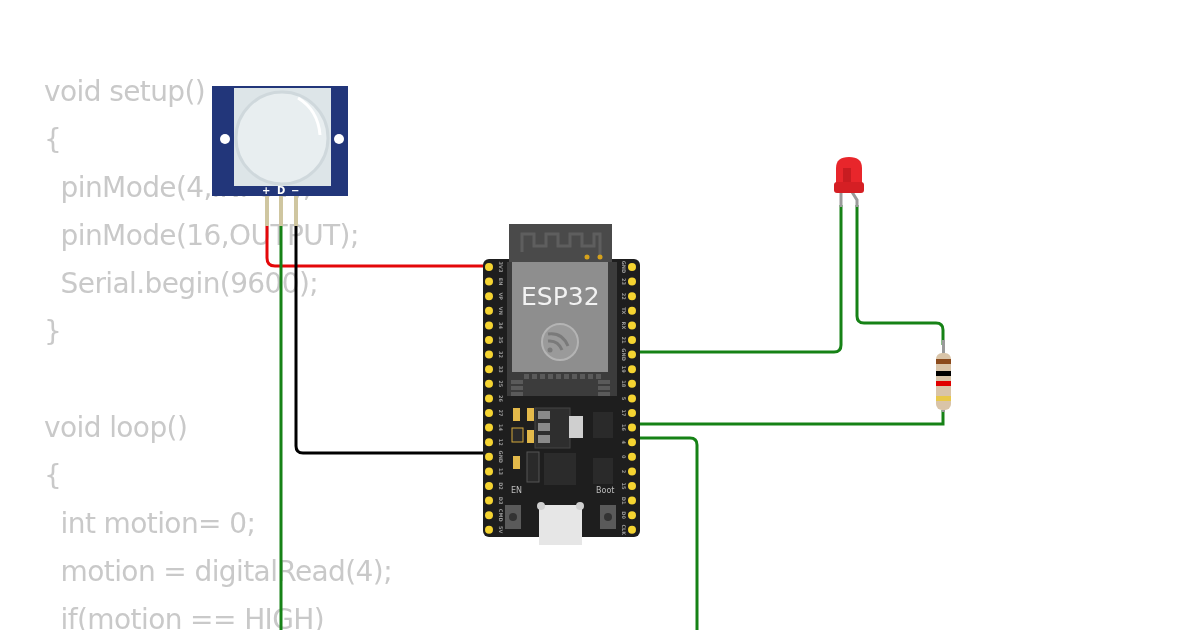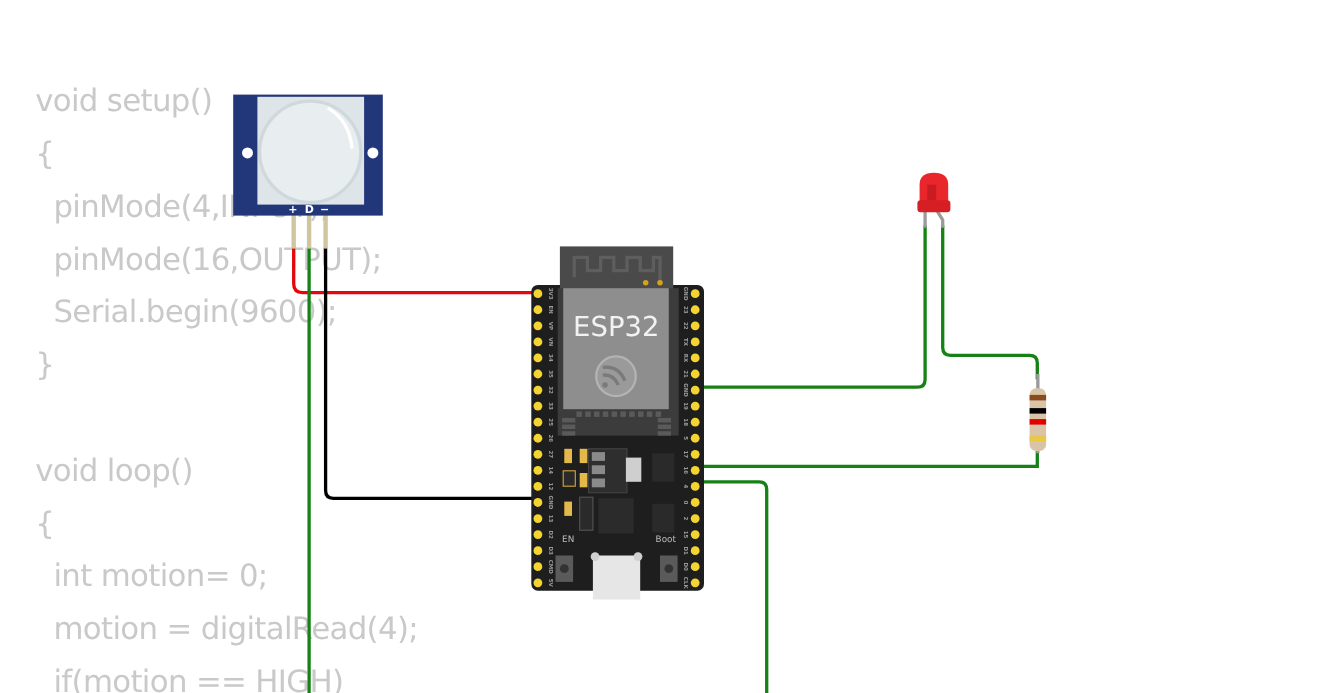--- a/index.html
+++ b/index.html
@@ -1,18 +1,18 @@
 <!DOCTYPE html>
 <html><head>
 <meta charset="utf-8">
 <style>
   html, body { margin:0; padding:0; background:#ffffff; }
   body { width:1200px; height:630px; position:relative; overflow:hidden; font-family:"DejaVu Sans", sans-serif; }
   #code { position:absolute; left:32px; top:68px; margin:0; padding:0; color:#c9c9c9; font-family:"DejaVu Sans", sans-serif; font-size:28px; line-height:48px; letter-spacing:-0.6px; white-space:pre; z-index:1; }
-  .code-line { display:block; height:48px; }
+  .code-line { display:block; height:48px;margin-left:12px; }
   #canvas { position:absolute; left:0; top:0; z-index:2; }
   .pin-label { font-family:"DejaVu Sans", sans-serif; font-size:5px; fill:#9a9a9a; font-weight:bold; }
   .chip-title { font-family:"DejaVu Sans", sans-serif; font-size:25px; fill:#f2f2f2; }
   .tiny-label { font-family:"DejaVu Sans", sans-serif; font-size:8px; fill:#bdbdbd; }
   .pir-label { font-family:"DejaVu Sans", sans-serif; font-size:10px; fill:#ffffff; font-weight:bold; }
 </style>
 </head>
 <body>
 
 <pre id="code"><span class="code-line">void setup()</span><span class="code-line">{</span><span class="code-line">  pinMode(4,INPUT);</span><span class="code-line">  pinMode(16,OUTPUT);</span><span class="code-line">  Serial.begin(9600);</span><span class="code-line">}</span><span class="code-line"></span><span class="code-line">void loop()</span><span class="code-line">{</span><span class="code-line">  int motion= 0;</span><span class="code-line">  motion = digitalRead(4);</span><span class="code-line">  if(motion == HIGH)</span></pre>

